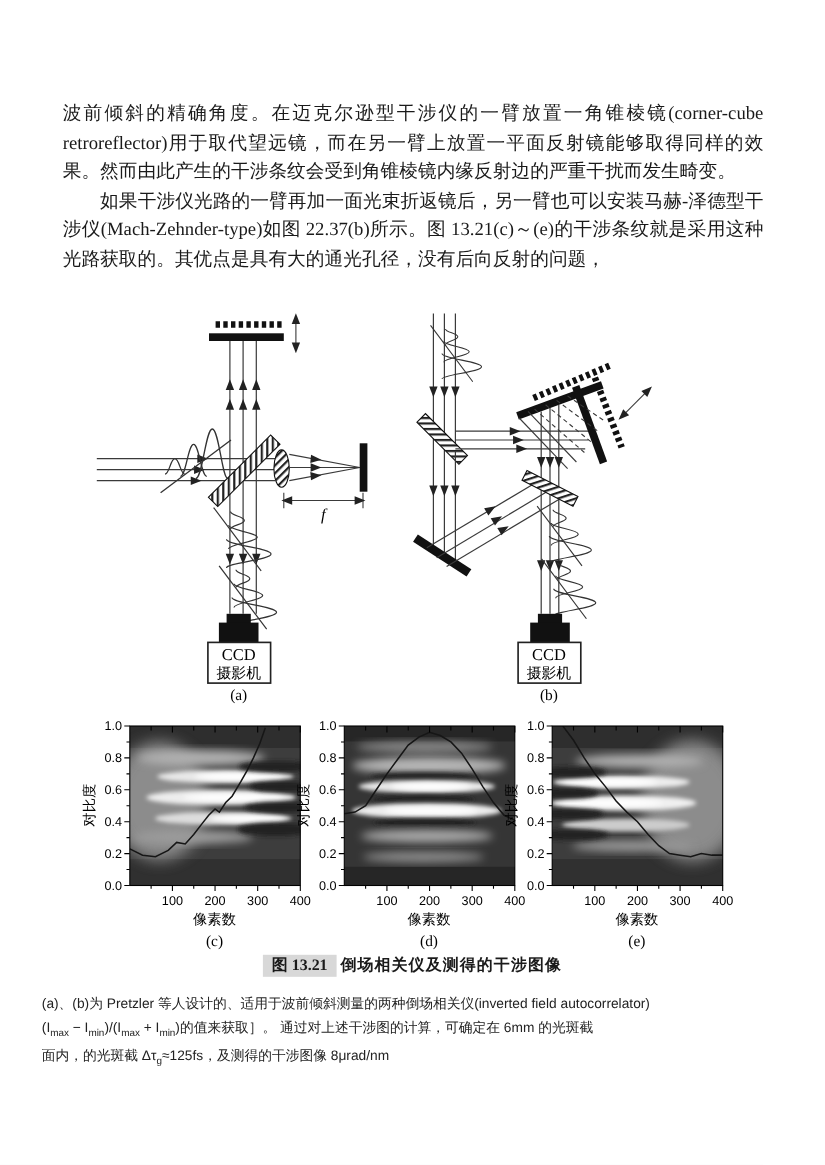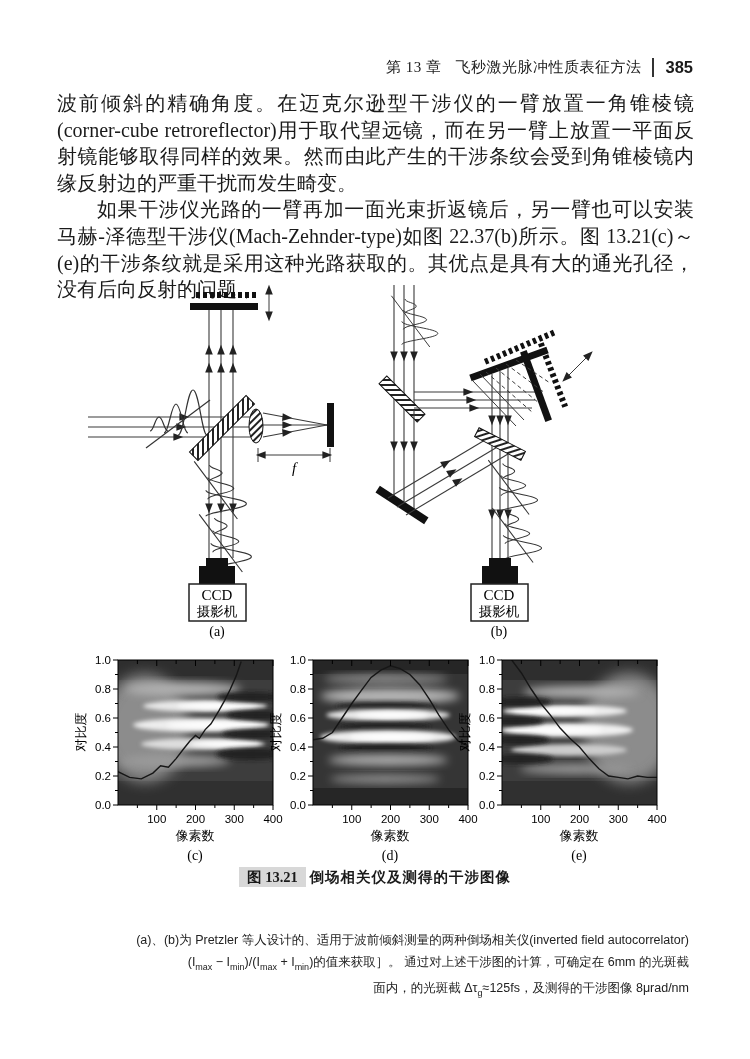--- a/index.html
+++ b/index.html
@@ -4,21 +4,21 @@
 <style>
   html,body{margin:0;padding:0;background:#e8e8e8;}
   #page{position:relative;width:750px;height:1059px;background:#ffffff;margin:0 auto;
         font-family:"Liberation Serif","DejaVu Serif",serif;color:#1a1a1a;overflow:hidden;}
   
   .hdr{position:absolute;top:58px;right:57px;display:flex;align-items:center;font-size:15px;}
   .hdr .chap{letter-spacing:.5px;}
   .hdr .div{width:2px;height:19px;background:#333;margin:0 11px;}
   .hdr .pno{font-weight:bold;font-size:16.5px;font-family:"Liberation Sans",sans-serif;}
   
-  .bodytxt{position:absolute;top:90px;left:57px;width:637px;font-size:20px;line-height:26.6px;
+  .bodytxt{position:absolute;top:90px;left:57px;width:637px;font-size:17px;line-height:26.6px;
            text-align:justify;text-justify:inter-ideograph;}
   .bodytxt p{margin:0;}
   .bodytxt p.ind{text-indent:2em;}
   
   .figsvg{position:absolute;top:280px;left:0;}
   .figsvg text{font-family:"Liberation Serif","DejaVu Serif",serif;}
   .beam{stroke:#3a3a3a;stroke-width:1.1;fill:none;}
   .thin{stroke:#3a3a3a;stroke-width:1;fill:none;}
   .pl{stroke:#333;stroke-width:1.2;fill:none;}
   .mir{fill:#111;}
@@ -28,37 +28,31 @@
   .plot .tk{stroke:#000;stroke-width:1;}
   .plot .tlx{font-size:11.5px;text-anchor:middle;font-family:"Liberation Sans",sans-serif;}
   .plot .tly{font-size:11.5px;text-anchor:end;font-family:"Liberation Sans",sans-serif;}
   .plot .xlab,.plot .ylab{font-size:13px;text-anchor:middle;}
   .plot .plab{font-size:14px;text-anchor:middle;}
   .plot .curve{fill:none;stroke:#161616;stroke-width:1.4;}
   
   .figcap{position:absolute;top:868px;left:0;width:750px;text-align:center;font-size:14.5px;}
   .fig-tag{background:#d8d8d8;padding:2px 8px;font-weight:bold;}
   .fig-title{font-weight:bold;letter-spacing:1px;}
-  .fignote{position:absolute;top:902px;left:49px;width:640px;text-align:right;
+  .fignote{position:absolute;top:902px;left:38px;width:640px;text-align:left;
            font-size:12.5px;line-height:21.5px;color:#222;
-           font-family:"Liberation Sans","DejaVu Sans",sans-serif;margin-top:28px;}
+           font-family:"Liberation Sans","DejaVu Sans",sans-serif;}
   .fignote sub{font-size:9px;}
   .fignote sup{font-size:9px;}
 </style>
 </head>
 <body>
 
 <div id="page">
 
-  <div class="hdr">
-    <span class="chap">第 13 章</span>
-    <span class="chap" style="margin-left:14px">飞秒激光脉冲性质表征方法</span>
-    <span class="div"></span>
-    <span class="pno">385</span>
-  </div>
 
   <div class="bodytxt">
     <p>波前倾斜的精确角度。在迈克尔逊型干涉仪的一臂放置一角锥棱镜(corner-cube retroreflector)用于取代望远镜，而在另一臂上放置一平面反射镜能够取得同样的效果。然而由此产生的干涉条纹会受到角锥棱镜内缘反射边的严重干扰而发生畸变。</p>
     <p class="ind">如果干涉仪光路的一臂再加一面光束折返镜后，另一臂也可以安装马赫-泽德型干涉仪(Mach-Zehnder-type)如图 22.37(b)所示。图 13.21(c)～(e)的干涉条纹就是采用这种光路获取的。其优点是具有大的通光孔径，没有后向反射的问题，</p>
   </div>
 
   <svg class="figsvg" width="750" height="365" viewBox="0 280 750 365">
     <defs>
       <pattern id="hatch" width="5" height="5" patternUnits="userSpaceOnUse" patternTransform="rotate(45)">
         <rect width="5" height="5" fill="#fff"></rect>

